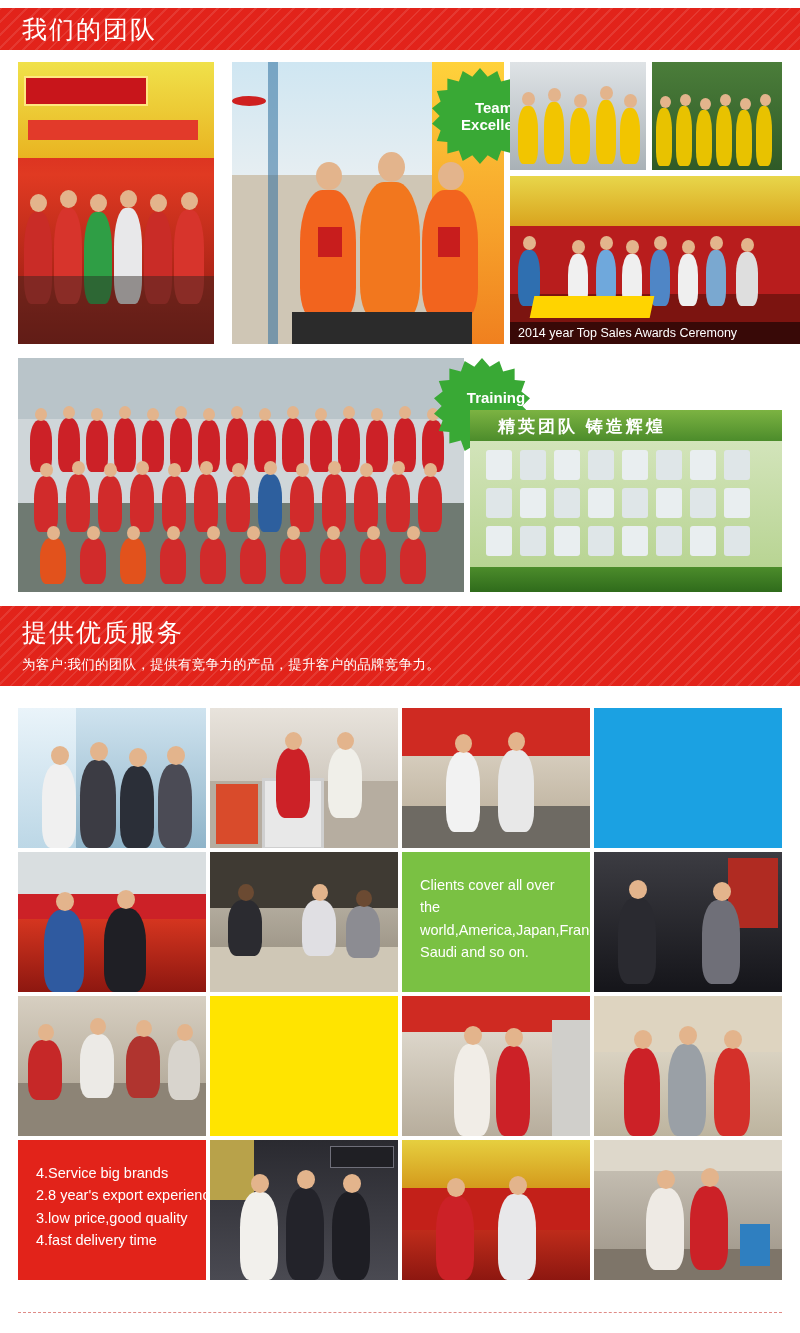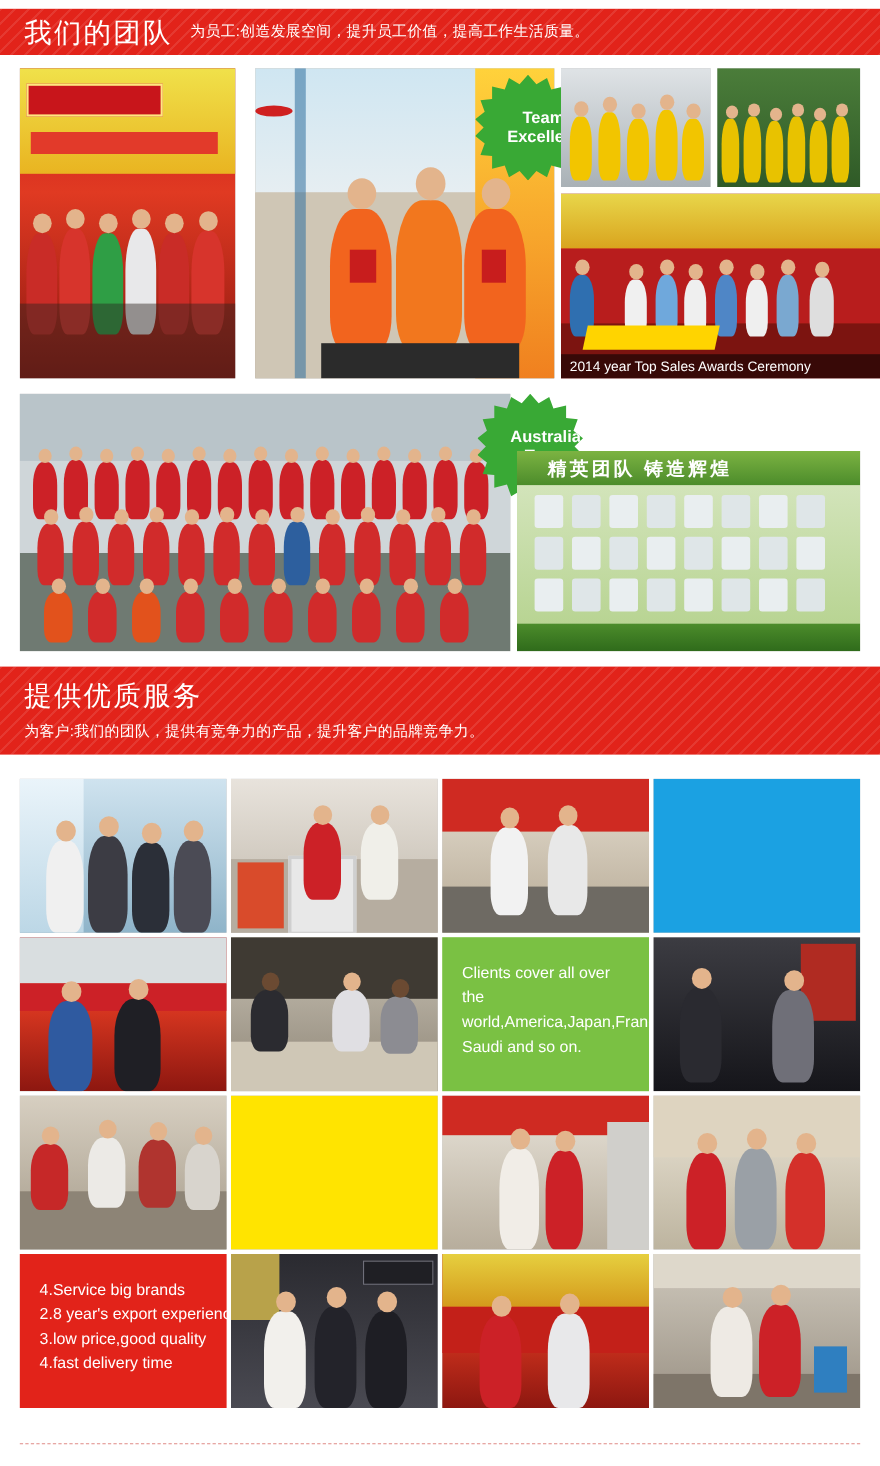--- a/index.html
+++ b/index.html
@@ -155,21 +155,20 @@
   .strip { position: absolute; }
 </style>
 </head>
 <body>
 
 <div class="page">
 
   <div class="section-bar" style="top:8px; height:42px;">
     <div class="bar-inner">
       <div class="bar-title">我们的团队</div>
-      <div class="bar-sub">为员工:创造发展空间，提升员工价值，提高工作生活质量。</div>
     </div>
   </div>
 
   <div class="tile" style="left:18px; top:62px; width:196px; height:282px;">
     <div class="ph scene-store"></div>
     <div class="strip" style="left:0;top:0;width:100%;height:34%;background:linear-gradient(#f0e14a,#e9b421);"></div>
     <div class="strip" style="left:6px;top:14px;width:120px;height:26px;background:#c8151b;border:2px solid #ffe680;"></div>
     <div class="strip" style="left:10px;top:58px;width:170px;height:20px;background:#e23a2a;"></div>
     <div class="crowd">
       <div class="person" style="left:6px;top:150px;width:28px;height:92px;background:#c92c27;"></div>
@@ -356,21 +355,21 @@
         <div class="head" style="left:309px;top:168px;width:13px;height:14px;"></div>
       <div class="person" style="left:342px;top:180px;width:26px;height:46px;background:#d12b2b;"></div>
         <div class="head" style="left:349px;top:168px;width:13px;height:14px;"></div>
       <div class="person" style="left:382px;top:180px;width:26px;height:46px;background:#d12b2b;"></div>
         <div class="head" style="left:389px;top:168px;width:13px;height:14px;"></div>
     </div>
   </div>
 
   <div class="badge" style="left:434px; top:358px;">
     <div>
-      <span>Australia</span>
+      <span>Training</span>
       <span>Team</span>
     </div>
   </div>
 
   <div class="tile" style="left:470px; top:410px; width:312px; height:182px;">
     <div class="ph" style="background:linear-gradient(#d9e8c4,#b3d18b);"></div>
     <div class="strip" style="left:0;top:0;width:100%;height:17%;background:linear-gradient(#7cb342,#4c8c2b);"></div>
     <div class="strip" style="left:28px;top:5px;width:250px;height:22px;color:#fff;font-size:17px;font-weight:bold;letter-spacing:3px;">
       <span>精英团队  铸造辉煌</span>
     </div>

